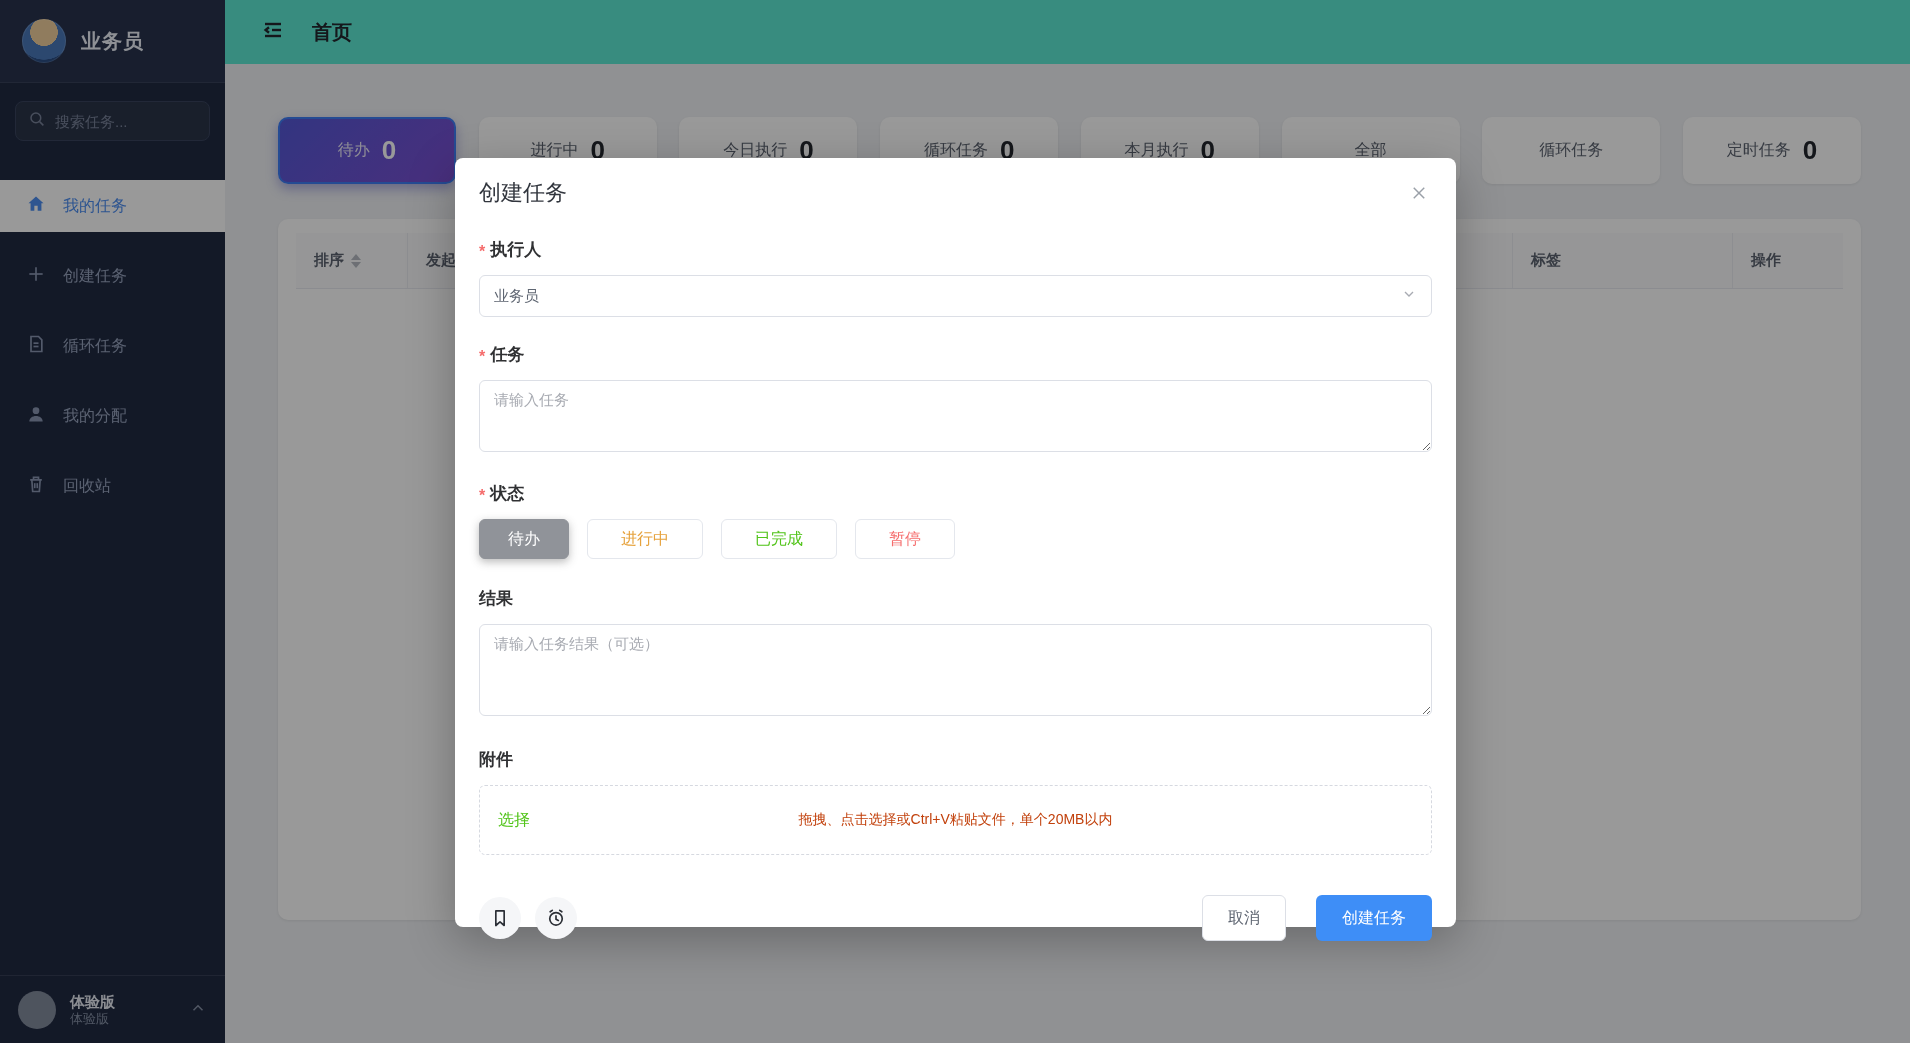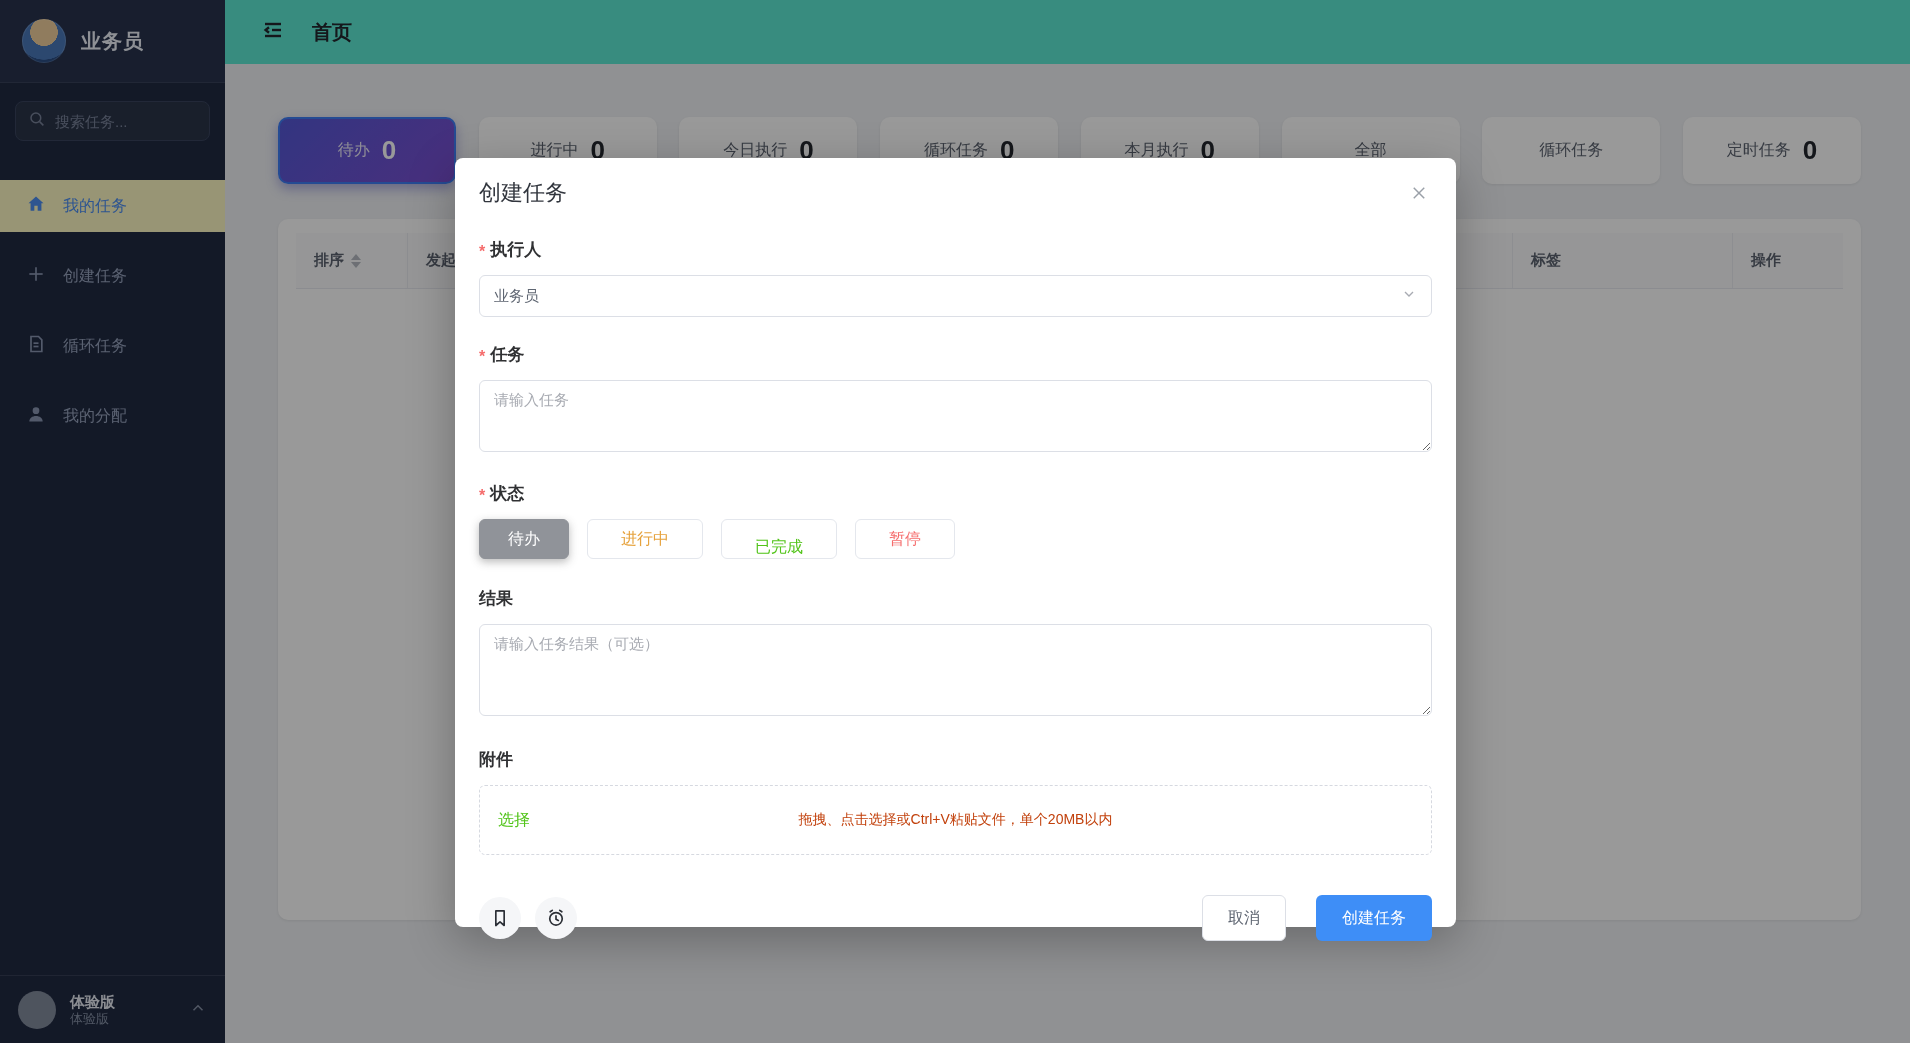--- a/index.html
+++ b/index.html
@@ -19,21 +19,21 @@
   .search-box { margin:18px 15px 0; height:40px; background:#2b3549; border:1px solid #39445e;
     border-radius:8px; display:flex; align-items:center; padding:0 12px; gap:9px; }
   .search-box svg { flex:none; }
   .search-box input { flex:1; min-width:0; background:transparent; border:none; outline:none;
     color:#c3cbdb; font-size:15px; font-family:inherit; }
   .search-box input::placeholder { color:#79839a; }
   .menu { margin-top:39px; }
   .menu-item { height:52px; margin-bottom:18px; display:flex; align-items:center; gap:17px;
     padding:0 26px; color:#97a3bd; font-size:16px; cursor:pointer; }
   .menu-item svg, .menu-item .glyph { flex:none; color:#8b97b2; }
-  .menu-item.active { background:#fef9c3; color:#4e8ef0; }
+  .menu-item.active { background:#ffffff; color:#4e8ef0; }
   .menu-item.active svg { color:#4e8ef0; }
   .sidebar-footer { position:absolute; left:0; bottom:0; width:100%; height:68px;
     border-top:1px solid rgba(255,255,255,.1); display:flex; align-items:center; padding:0 18px; gap:14px; }
   .footer-avatar { width:38px; height:38px; border-radius:50%; background:#838c9d; flex:none; }
   .footer-name { color:#e8ecf4; font-size:15px; font-weight:bold; line-height:19px; }
   .footer-sub { color:#8792a6; font-size:13px; line-height:16px; }
   .footer-chevron { margin-left:auto; color:#8792a6; }
   
   .main { position:absolute; left:225px; top:0; right:0; bottom:0; }
   .topbar { position:absolute; top:0; left:0; right:0; height:64px; background:#5eead4;
@@ -79,21 +79,21 @@
   .select-value { font-size:15px; color:#5f6672; }
   textarea { width:100%; border:1px solid #dcdfe6; border-radius:6px; padding:10px 14px;
     font-family:inherit; font-size:15px; color:#303133; resize:vertical; outline:none; }
   textarea::placeholder { color:#a8abb2; }
   .ta-task { height:72px; } .ta-result { height:92px; }
   .status-row { display:flex; gap:18px; }
   .status-btn { height:40px; border-radius:6px; border:1px solid #e4e7ed; background:#fff;
     display:flex; align-items:center; justify-content:center; font-size:16px; padding:0 33px; cursor:pointer; }
   .status-btn.selected { background:#909399; border-color:#909399; color:#fff; padding:0 28px;
     box-shadow:0 3px 8px rgba(60,60,60,.35); }
-  .status-orange { color:#e6a23c; } .status-green { color:#52c41a;align-items:flex-end; } .status-red { color:#f56c6c; }
+  .status-orange { color:#e6a23c; } .status-green { color:#52c41a; } .status-red { color:#f56c6c; }
   .upload-box { position:relative; height:70px; border:1px dashed #d6d9e0; border-radius:6px;
     display:flex; align-items:center; cursor:pointer; }
   .upload-select { position:absolute; left:18px; color:#52c41a; font-size:16px; }
   .upload-hint { width:100%; text-align:center; color:#c2410c; font-size:14px; }
   .modal-footer { margin-top:40px; display:flex; align-items:center; }
   .icon-circle { width:42px; height:42px; border-radius:50%; background:#f5f6f8; display:flex;
     align-items:center; justify-content:center; color:#2b2f36; cursor:pointer; margin-right:14px; }
   .btn-cancel { margin-left:auto; height:46px; padding:0 25px; border:1px solid #dcdfe6; border-radius:6px;
     background:#fff; color:#5f6672; font-size:16px; display:flex; align-items:center; cursor:pointer; }
   .btn-create { margin-left:30px; height:46px; padding:0 26px; border:none; border-radius:6px;
@@ -149,20 +149,30 @@
         <span>循环任务</span>
       </div>
       <div class="menu-item">
         <span>
           <svg width="20" height="20" viewBox="0 0 24 24" fill="currentColor">
             <circle cx="12" cy="8" r="4"></circle>
               <path d="M4 21c0-4 3.6-6.5 8-6.5s8 2.5 8 6.5z"></path>
           </svg>
         </span>
         <span>我的分配</span>
+      </div>
+      <div class="menu-item">
+        <span>
+          <svg width="20" height="20" viewBox="0 0 24 24" fill="none" stroke="currentColor" stroke-width="2">
+            <path d="M5 7h14M9 7V4h6v3M7 7l1 14h8l1-14"></path>
+              <line x1="10.5" y1="11" x2="10.5" y2="17"></line>
+              <line x1="13.5" y1="11" x2="13.5" y2="17"></line>
+          </svg>
+        </span>
+        <span>回收站</span>
       </div>
     </nav>
 
     <div class="sidebar-footer">
       <div class="footer-avatar"></div>
       <div>
         <div class="footer-name">体验版</div>
         <div class="footer-sub">体验版</div>
       </div>
       <span class="footer-chevron">

